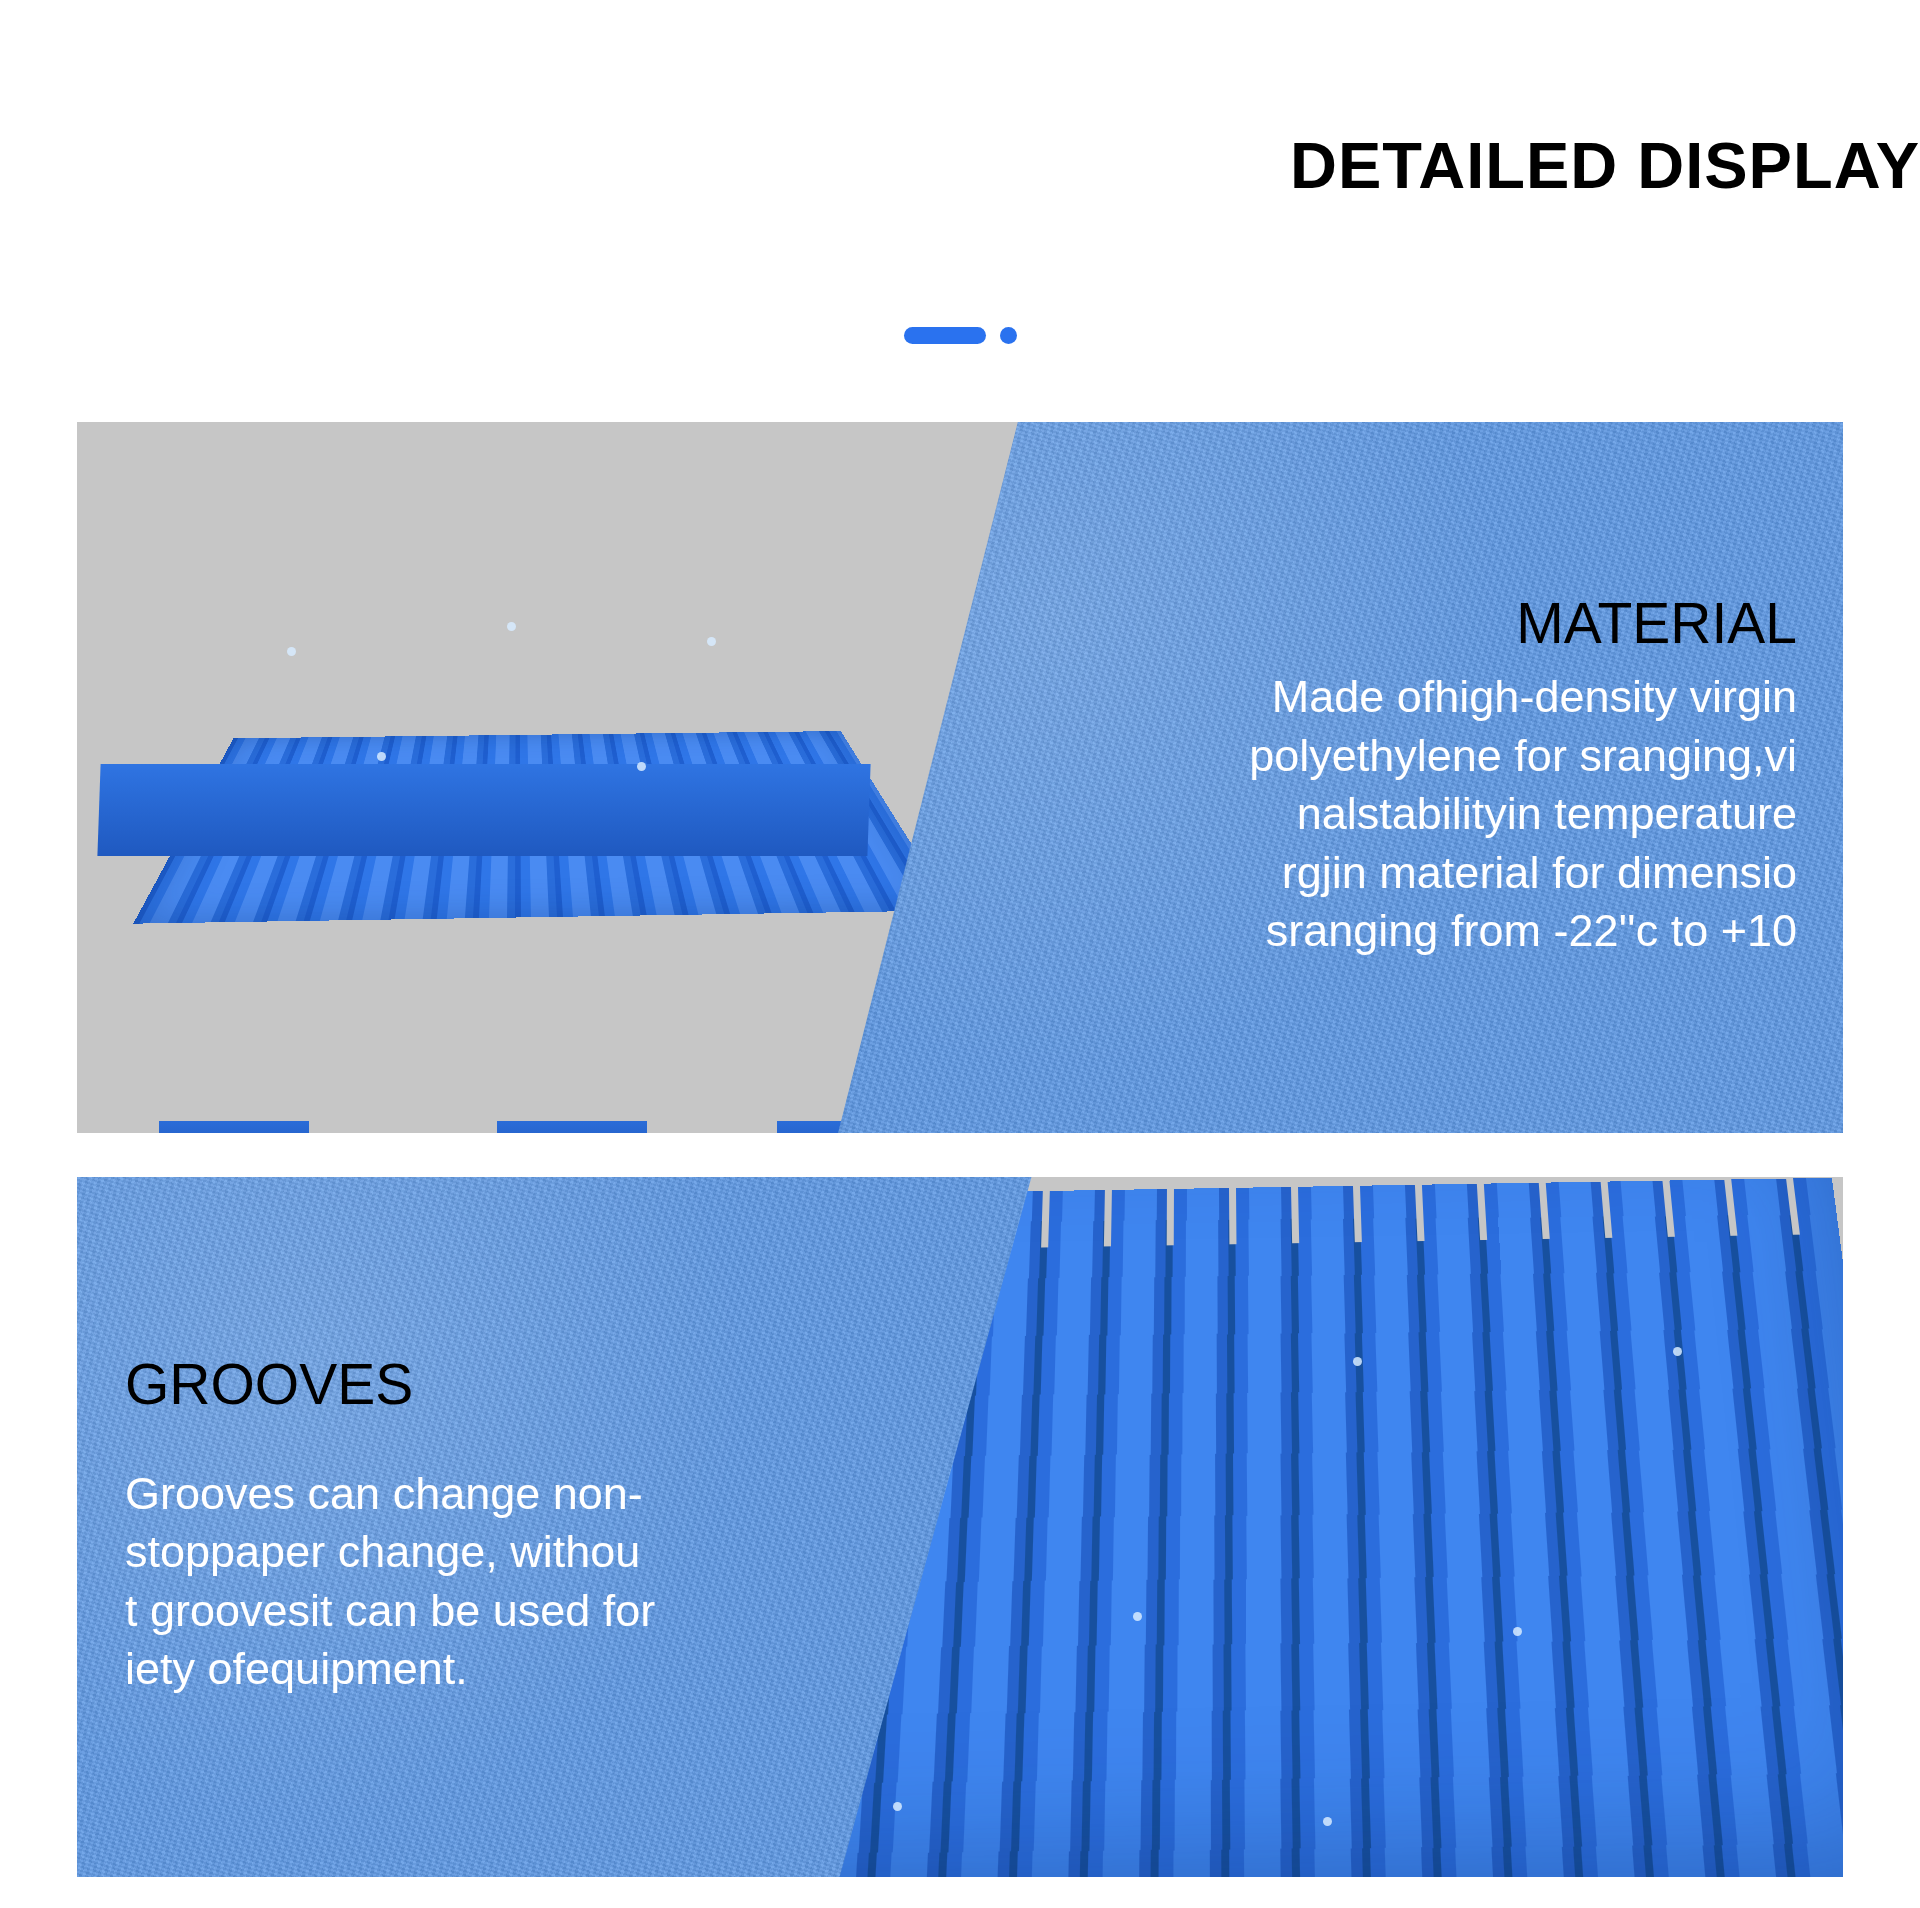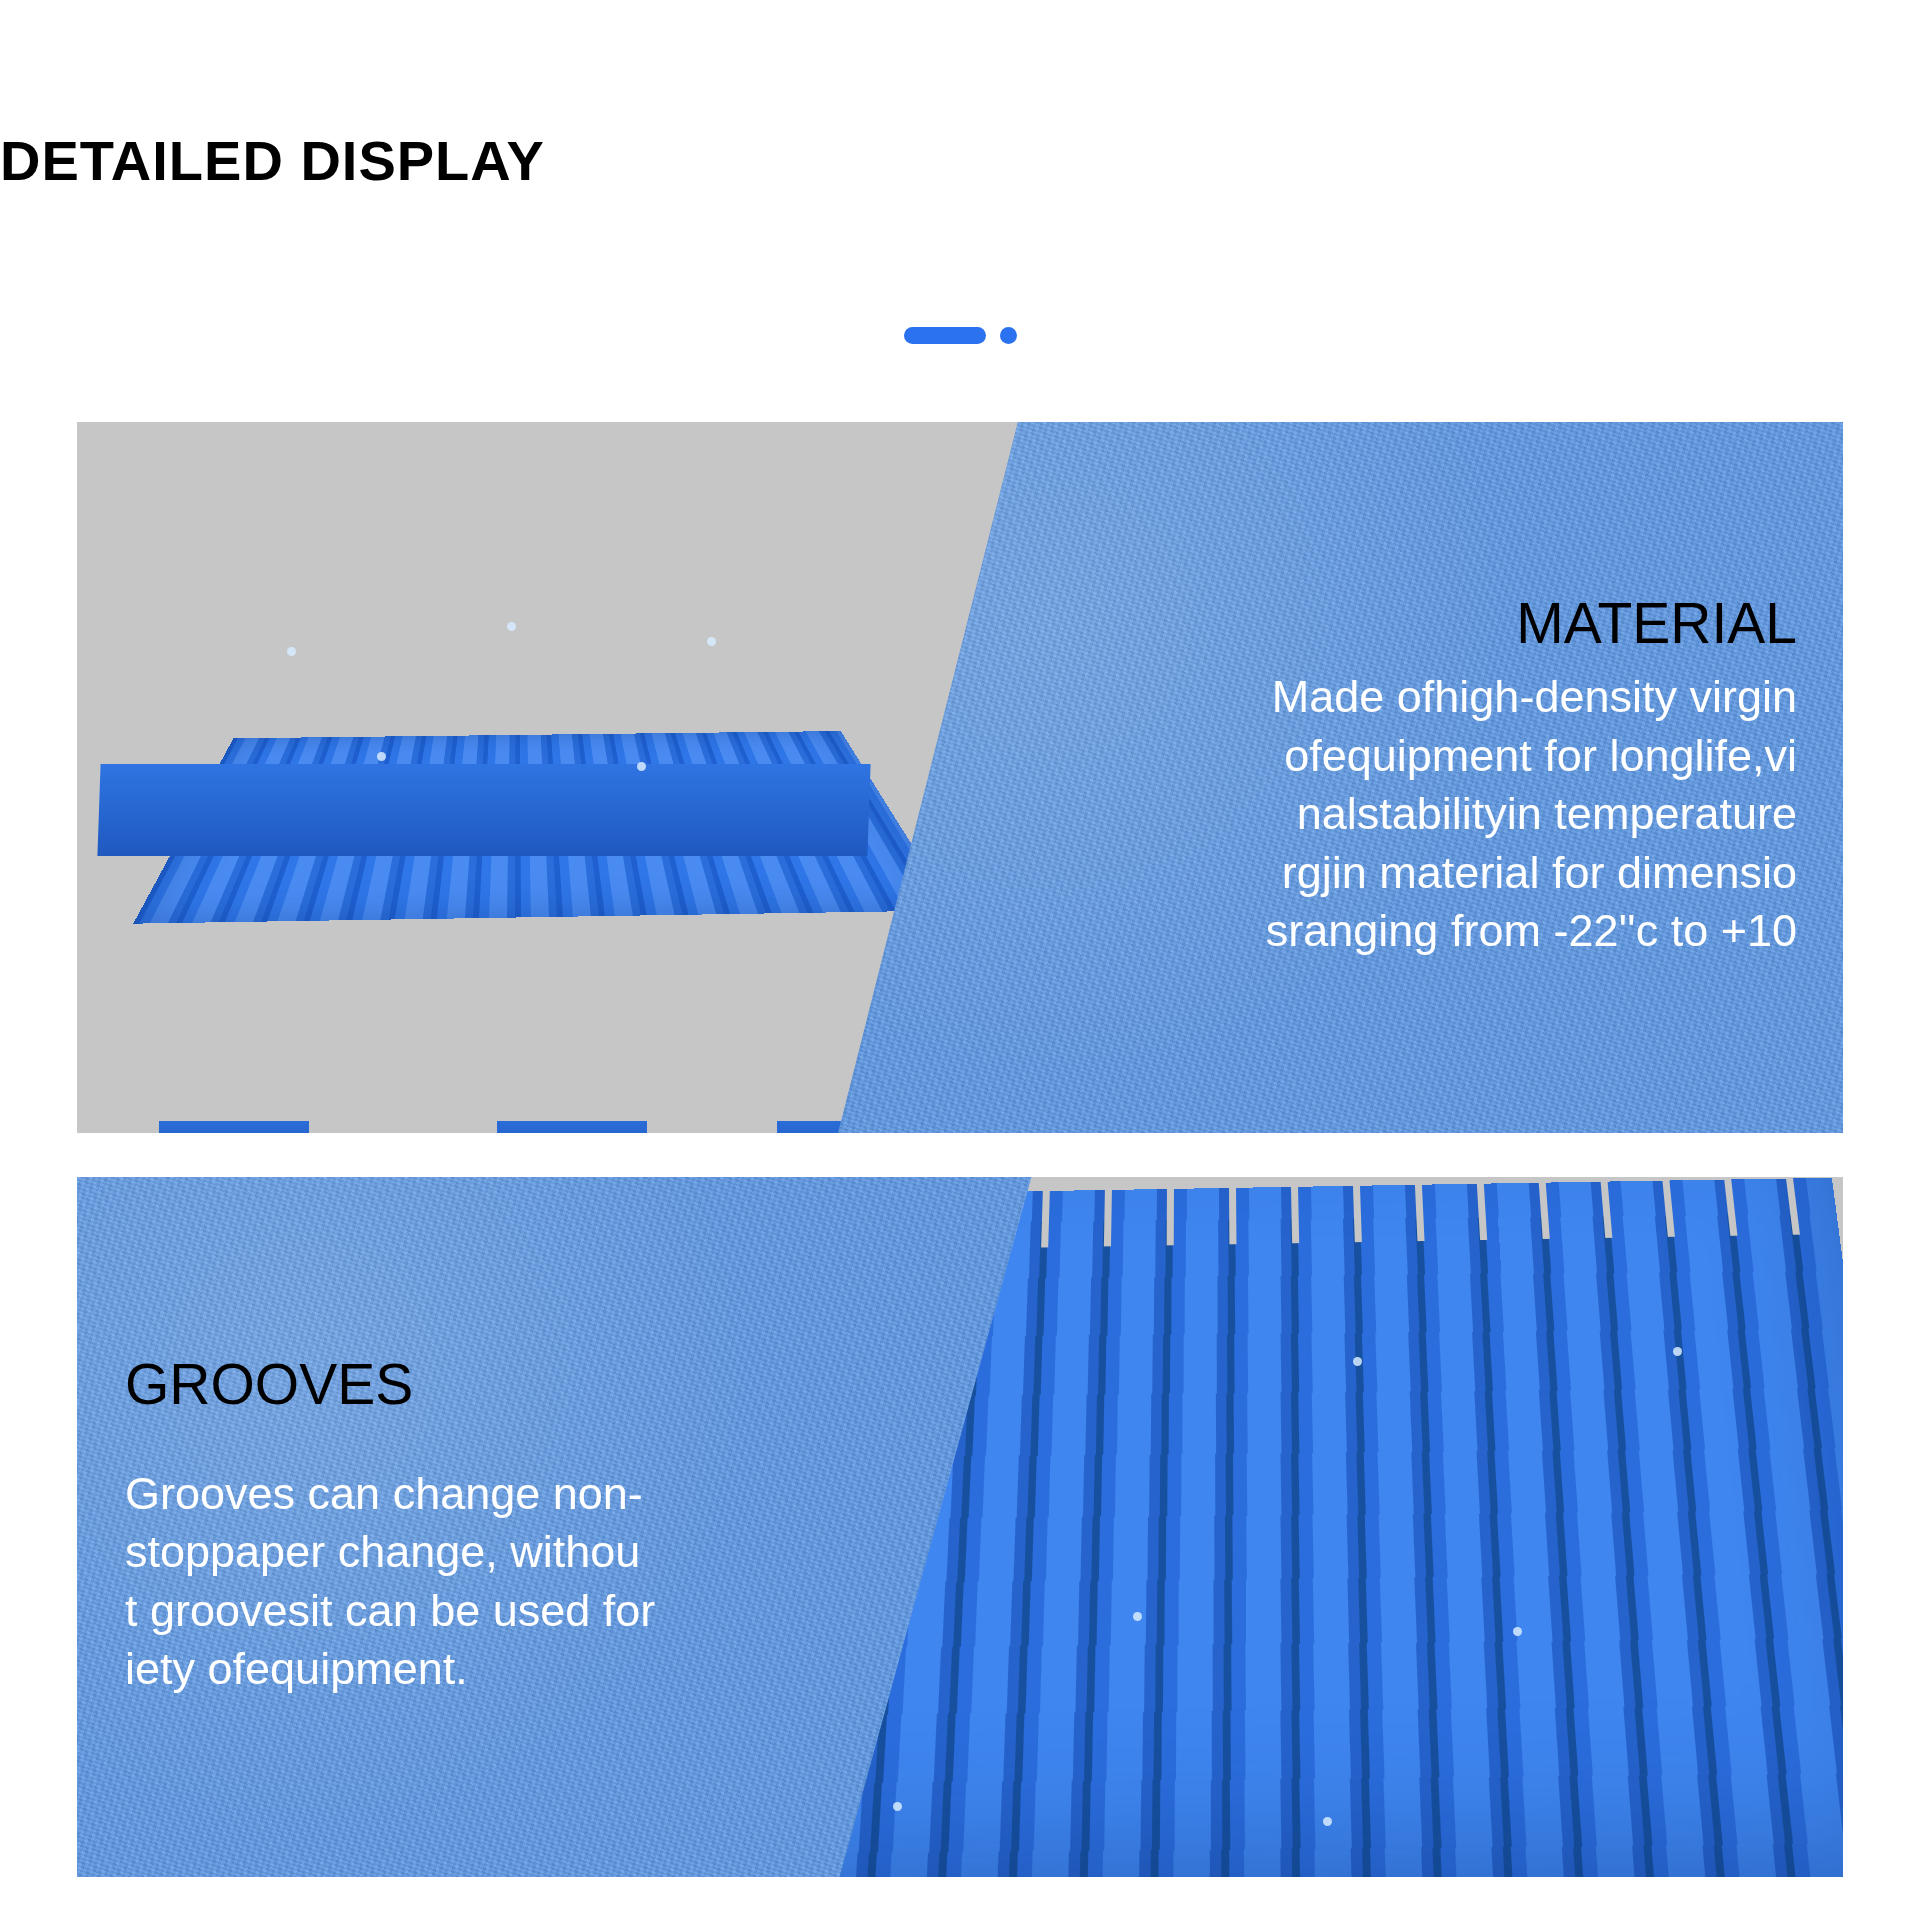--- a/index.html
+++ b/index.html
@@ -24,22 +24,22 @@
     left:0; top:0;
     width:1920px;
     height:422px;
     background:#ffffff;
   }
 
   .page-title {
     position:absolute;
     left:0; top:133px;
     width:1920px;
-    text-align:left;
-    font-size:56px;
+    text-align:right;
+    font-size:65px;
     font-weight:bold;
     letter-spacing:1px;
     color:#000000;
     line-height:1;
     font-family:"Liberation Sans", sans-serif;
   }
 
   .divider {
     position:absolute;
     left:0; top:320px;
@@ -245,21 +245,21 @@
         <div class="rivet" style="left:630px; top:215px;"></div>
         <div class="rivet" style="left:300px; top:330px;"></div>
         <div class="rivet" style="left:560px; top:340px;"></div>
       </div>
     </div>
 
     <div class="info info-right">
       <div class="info-title">MATERIAL</div>
       <div class="info-body">
         <span class="ln">Made ofhigh-density virgin</span>
-        <span class="ln">ofequipment for longlife,vi</span>
+        <span class="ln">polyethylene for sranging,vi</span>
         <span class="ln">nalstabilityin temperature</span>
         <span class="ln">rgjin material for dimensio</span>
         <span class="ln">sranging from -22''c to +10</span>
       </div>
     </div>
   </div>
 
   <div class="card card-2">
 
     <div class="photo photo-2">

